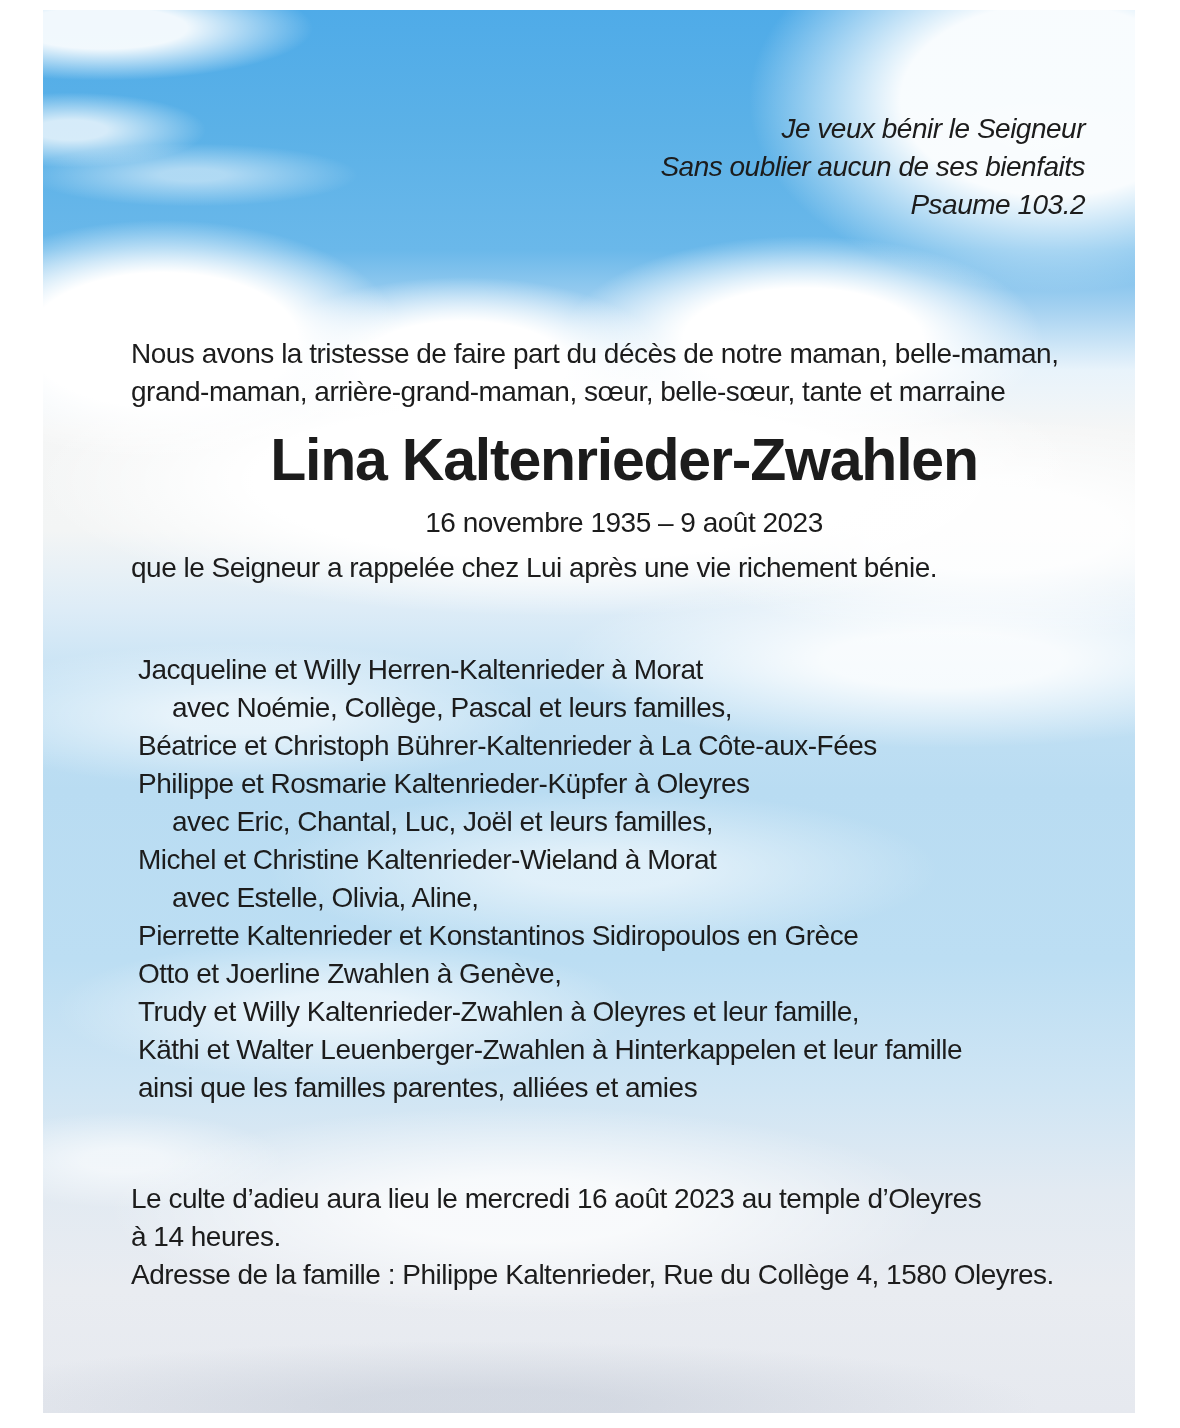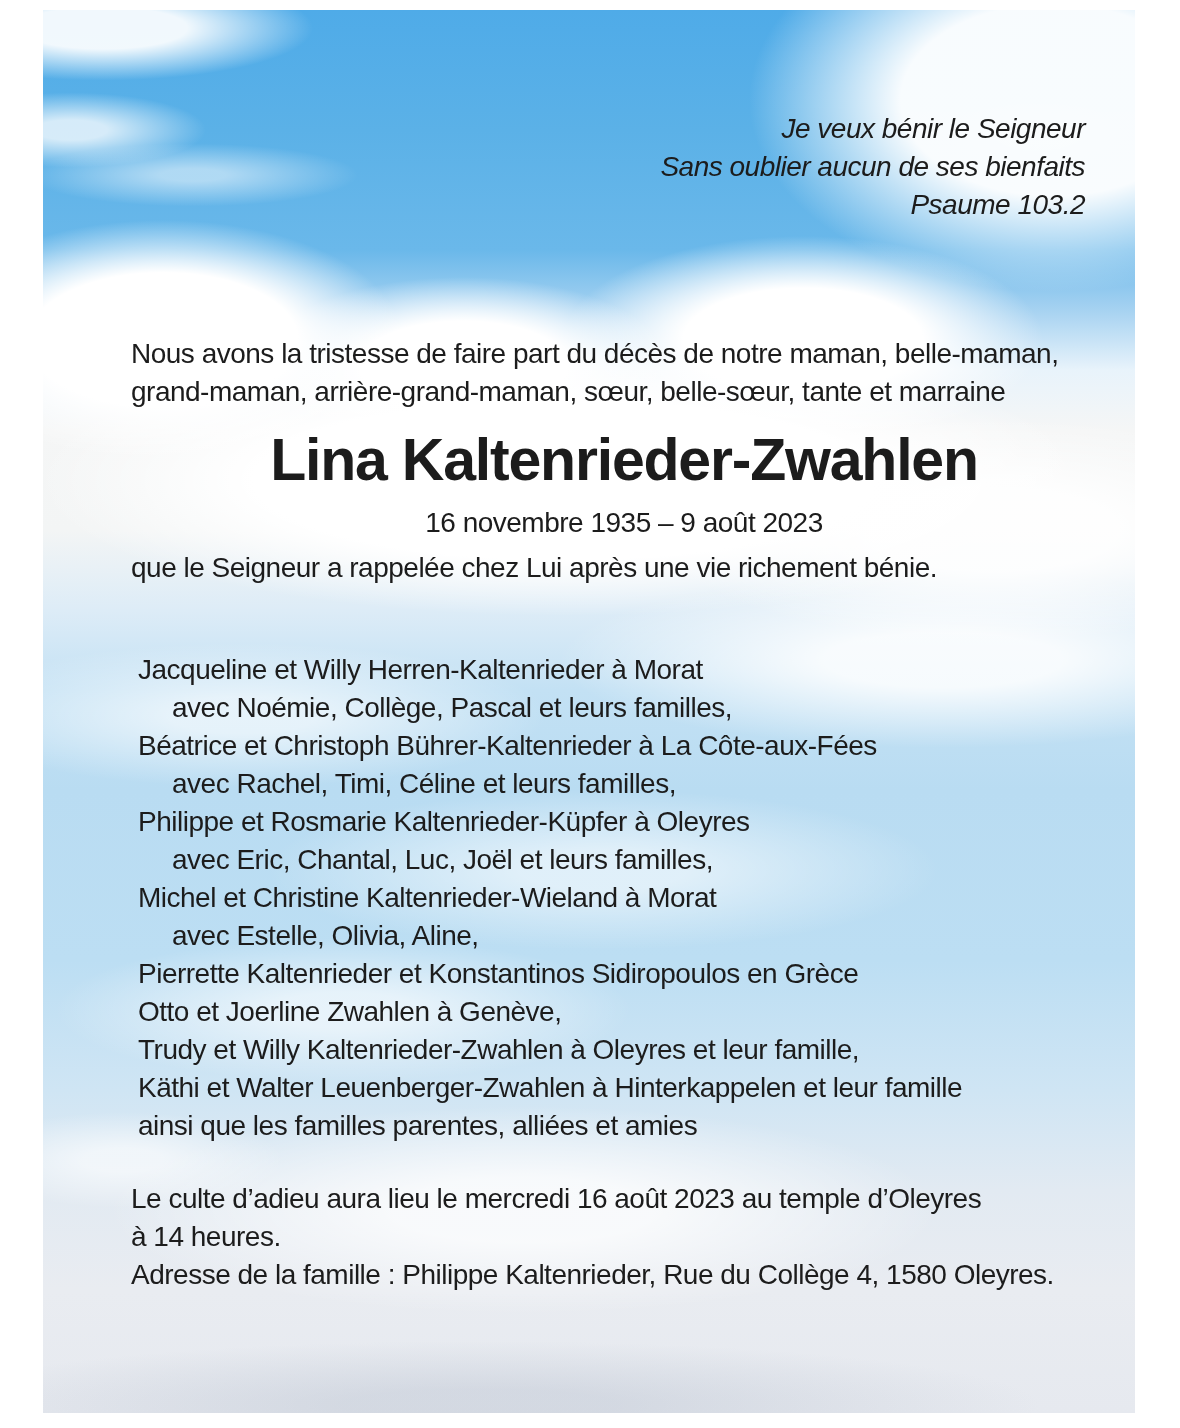--- a/index.html
+++ b/index.html
@@ -118,21 +118,20 @@
     </div>
 
     <div class="tribute body-text">
       <div class="line">que le Seigneur a rappelée chez Lui après une vie richement bénie.</div>
     </div>
 
     <div class="family body-text">
       <div class="line">Jacqueline et Willy Herren-Kaltenrieder à Morat</div>
       <div class="line indent">avec Noémie, Collège, Pascal et leurs familles,</div>
       <div class="line">Béatrice et Christoph Bührer-Kaltenrieder à La Côte-aux-Fées</div>
-      <div class="line indent">avec Rachel, Timi, Céline et leurs familles,</div>
       <div class="line">Philippe et Rosmarie Kaltenrieder-Küpfer à Oleyres</div>
       <div class="line indent">avec Eric, Chantal, Luc, Joël et leurs familles,</div>
       <div class="line">Michel et Christine Kaltenrieder-Wieland à Morat</div>
       <div class="line indent">avec Estelle, Olivia, Aline,</div>
       <div class="line">Pierrette Kaltenrieder et Konstantinos Sidiropoulos en Grèce</div>
       <div class="line">Otto et Joerline Zwahlen à Genève,</div>
       <div class="line">Trudy et Willy Kaltenrieder-Zwahlen à Oleyres et leur famille,</div>
       <div class="line">Käthi et Walter Leuenberger-Zwahlen à Hinterkappelen et leur famille</div>
       <div class="line">ainsi que les familles parentes, alliées et amies</div>
     </div>

